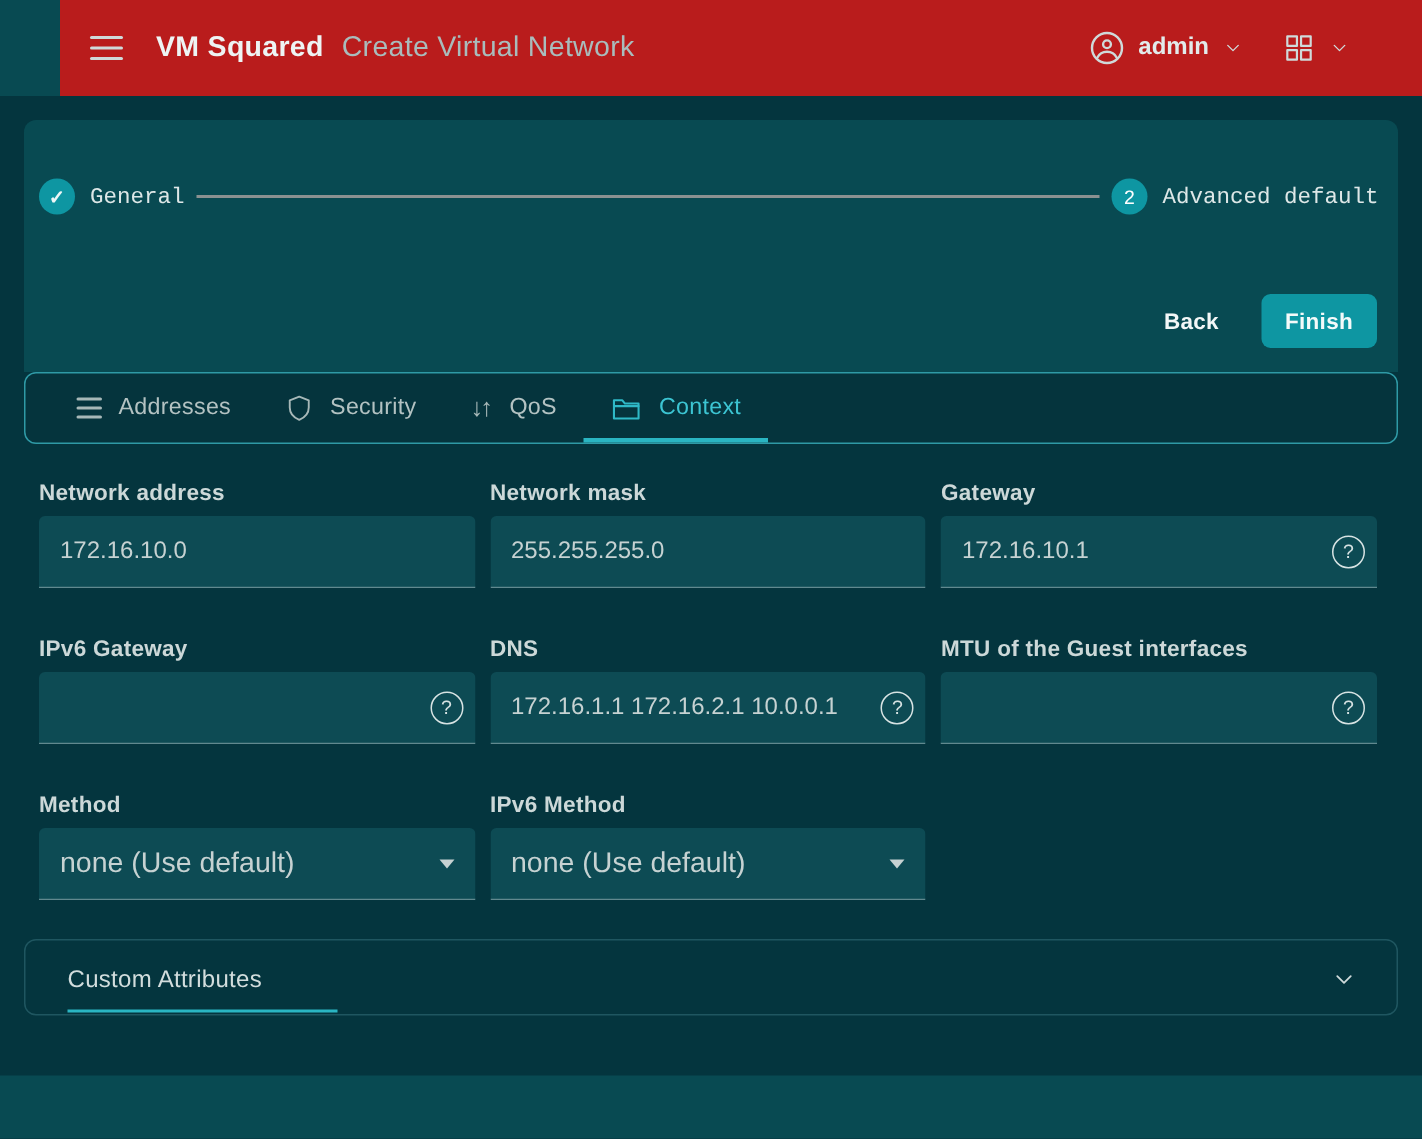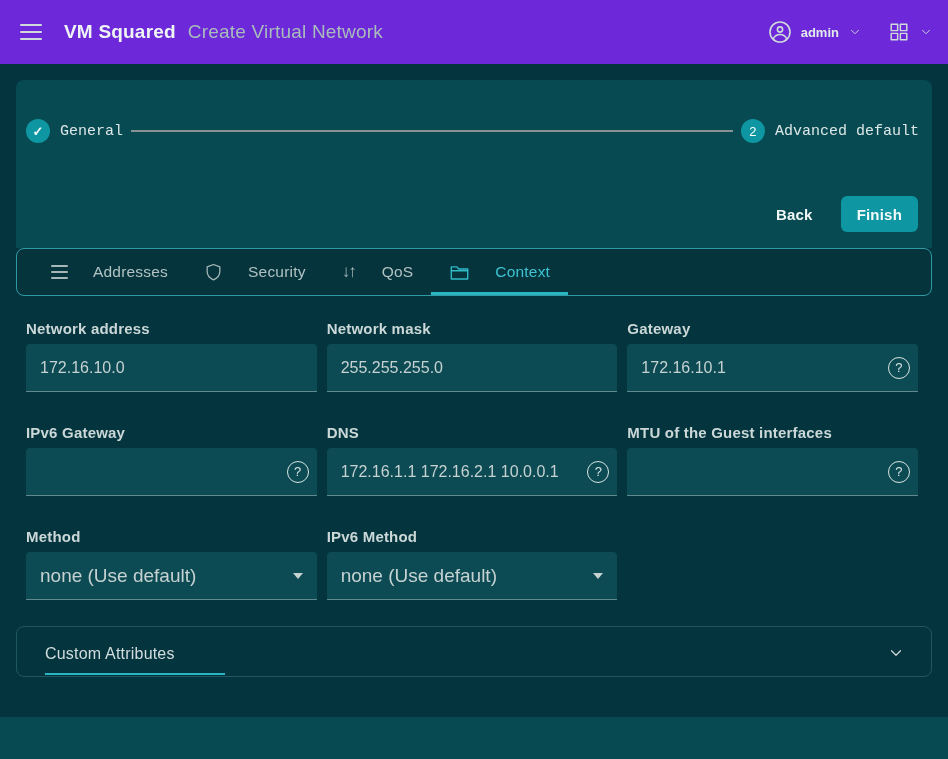--- a/index.html
+++ b/index.html
@@ -5,32 +5,33 @@
   * { box-sizing: border-box; margin: 0; padding: 0; }
   html, body { width: 948px; height: 759px; }
   body {
     background: #084a52;
     font-family: "Liberation Sans", sans-serif;
     color: #d5e0e0;
     overflow: hidden;
   }
   
   .topbar {
-    height: 64px; background: #6d28d9;
+    height: 64px; background: #b91c1c;
     display: flex; align-items: center;
-    padding: 0 15px 0 20px;
+    padding: 0 48px 0 20px;
+    margin-left: 40px;
   }
   .hamburger { width: 22px; display: flex; flex-direction: column; gap: 5px; cursor: pointer; margin-right: 22px; }
   .hamburger span { display: block; height: 2px; background: #cfdada; border-radius: 1px; }
   .titles { display: flex; align-items: baseline; gap: 12px; }
   .app-title { font-size: 19px; font-weight: bold; color: #eef4f4; letter-spacing: .2px; }
   .page-title { font-size: 19px; color: #a9bcbc; letter-spacing: .2px; }
   .topbar-right { margin-left: auto; display: flex; align-items: center; gap: 26px; }
   .menu-chip { display: flex; align-items: center; gap: 9px; cursor: pointer; }
-  .user-name { font-size: 13px; font-weight: bold; color: #e2ebeb; }
+  .user-name { font-size: 16px; font-weight: bold; color: #e2ebeb; }
   .icon-stroke { stroke: #cfdada; fill: none; stroke-width: 1.6; stroke-linecap: round; stroke-linejoin: round; }
 
   
   .section {
     height: 653px; background: #04353e;
     padding-top: 16px; overflow: hidden;
   }
 
   
   .wizard-card {
@@ -60,21 +61,21 @@
   }
 
   
   .tabbar {
     margin: 0 16px; height: 48px;
     border: 1px solid #2f9aa6; border-radius: 8px;
     background: #05343d;
     display: flex; align-items: stretch; padding-left: 16px;
   }
   .tab {
-    display: flex; align-items: center; gap: 25px;
+    display: flex; align-items: center; gap: 11px;
     padding: 0 18px; cursor: pointer;
     color: #b3c2c2; font-size: 15.5px; letter-spacing: .2px;
     border-bottom: 3px solid transparent; border-top: 3px solid transparent;
   }
   .tab .icon-stroke { stroke: #a7b8b8; }
   .tab.active { color: #3cc4d2; border-bottom-color: #2ab5c2; }
   .tab.active .icon-stroke { stroke: #2fb9c7; }
   .tab-lines { width: 17px; display: flex; flex-direction: column; gap: 4px; }
   .tab-lines span { height: 2px; background: #a7b8b8; border-radius: 1px; }
   .qos-glyph { font-size: 17px; letter-spacing: -2px; color: #a7b8b8; padding-right: 2px; }

